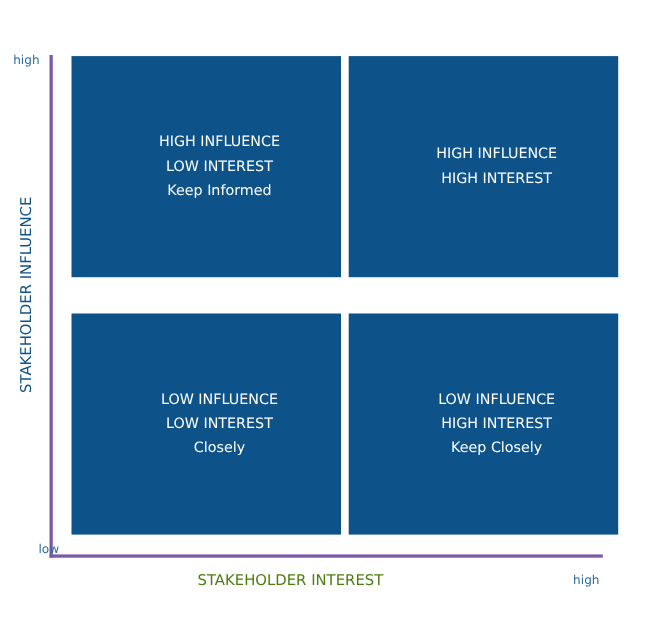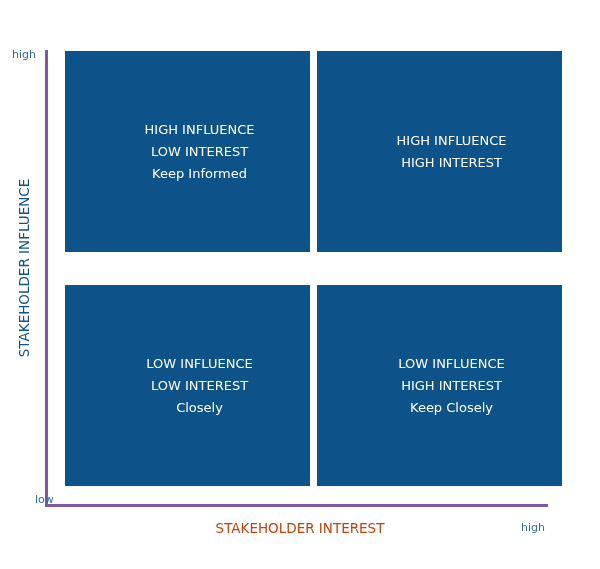--- a/index.html
+++ b/index.html
@@ -5,22 +5,22 @@
   html, body { margin:0; padding:0; background:#ffffff; }
   body { width:600px; height:569px; position:relative; overflow:hidden;
          font-family:"DejaVu Sans", sans-serif; }
   .box { position:absolute; background:#0d5289; color:#ffffff;
          display:flex; flex-direction:column; align-items:center; justify-content:center;
          font-size:13px; line-height:22px; text-align:center;padding-left:24px; }
   .box span { display:block; }
   .axis-v { position:absolute; left:45px; top:50px; width:3px; height:457px; background:#7e5aa6; }
   .axis-h { position:absolute; left:45px; top:504px; width:503px; height:3px; background:#7e5aa6; }
   .tick { position:absolute; color:#2d6b9e; font-size:11px; }
-  .xlabel { position:absolute; left:0; width:600px; top:520px; text-align:center;
-            color:#c2410c; font-size:13.5px; }
+  .xlabel { position:absolute; left:0; width:528px; top:520px; text-align:center;
+            color:#4d7c0f; font-size:13.5px; }
   .ylabel { position:absolute; left:24px; top:268px; color:#0d5289; font-size:13.5px;
             transform:translate(-50%,-50%) rotate(-90deg); white-space:nowrap; }
 </style>
 </head>
 <body>
 
 <div class="axis-v"></div>
 <div class="axis-h"></div>
 
 <div class="tick" style="left:12px; top:48px;">high</div>

